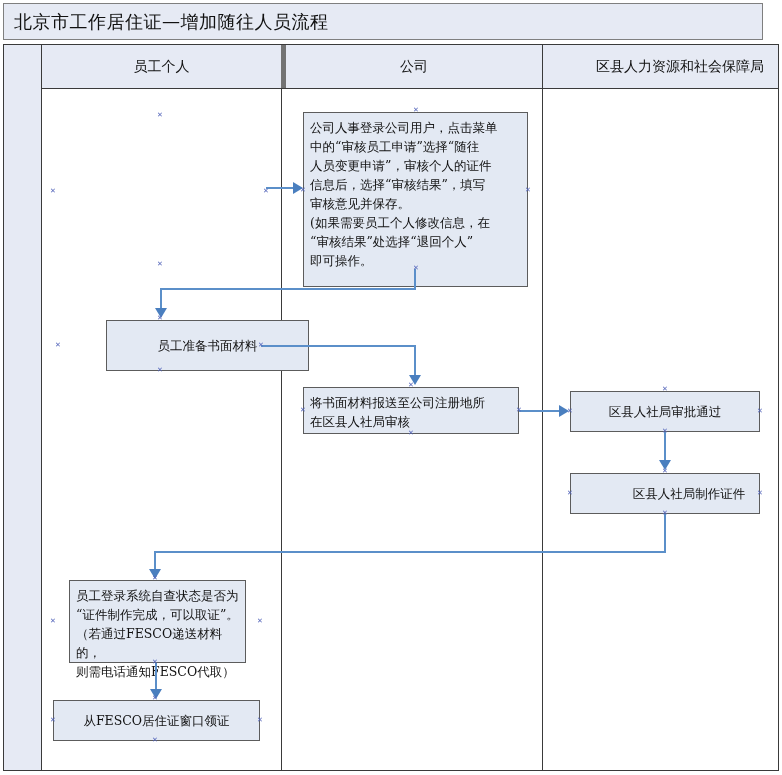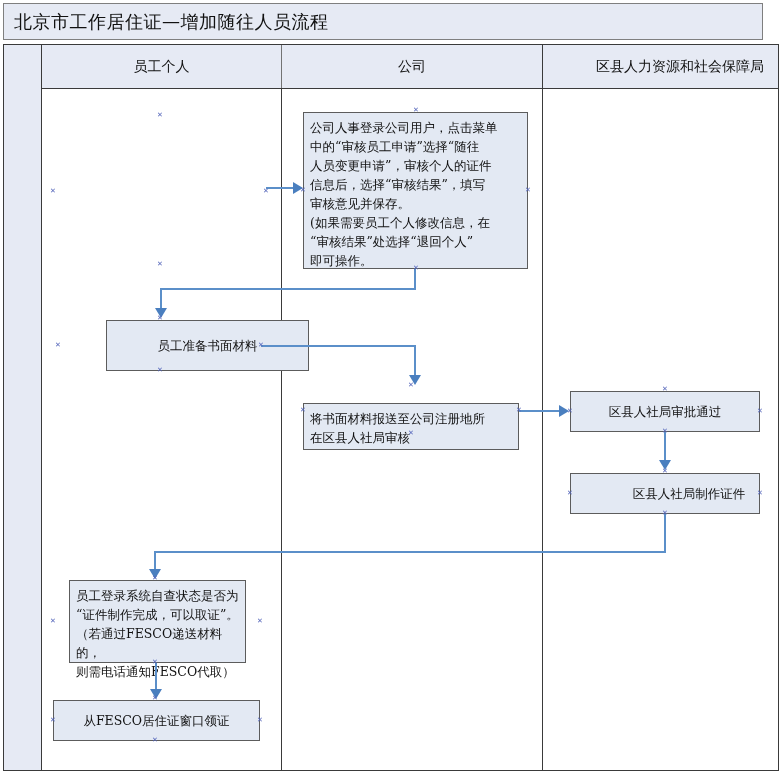--- a/index.html
+++ b/index.html
@@ -80,21 +80,21 @@
     display: flex;
     align-items: center;
     justify-content: center;
     font-family: "DejaVu Serif", "Liberation Serif", serif;
     font-size: 14px;
     color: #111111;
     box-sizing: border-box;
     white-space: nowrap;
   }
   .hc-1 { left: 0px;   width: 239px; justify-content: center; }
-  .hc-2 { left: 239px; width: 261px; border-left: 1px solid #737373; }
+  .hc-2 { left: 239px; width: 261px; border-left: 5px solid #737373; }
   .hc-3 { left: 500px; width: 275px; border-left: 1px solid #3a3a3a; }
 
   .lane-divider {
     position: absolute;
     top: 44px;
     bottom: 0;
     width: 0;
     border-left: 1px solid #3a3a3a;
   }
   .ld-1 { left: 277px; }
@@ -179,36 +179,36 @@
       <div class="header-cell hc-3">
         <span>区县人力资源和社会保障局</span>
       </div>
     </div>
 
     <div class="lane-divider ld-1"></div>
     <div class="lane-divider ld-2"></div>
   </div>
 
 
-  <div class="node" style="left:303px; top:112px; width:225px; height:157px;">
+  <div class="node" style="left:303px; top:112px; width:225px; height:175px;">
     <p>公司人事登录公司用户，点击菜单</p>
     <p>中的“审核员工申请”选择“随往</p>
     <p>人员变更申请”，审核个人的证件</p>
     <p>信息后，选择“审核结果”，填写</p>
     <p>审核意见并保存。</p>
     <p>(如果需要员工个人修改信息，在</p>
     <p>“审核结果”处选择“退回个人”</p>
     <p>即可操作。</p>
   </div>
 
   <div class="node centered" style="left:58px; top:320px; width:203px; height:51px;margin-left:48px;">
     <span>员工准备书面材料</span>
   </div>
 
-  <div class="node" style="left:303px; top:403px; width:216px; height:47px;">
+  <div class="node" style="left:303px; top:387px; width:216px; height:47px;">
     <p>将书面材料报送至公司注册地所</p>
     <p>在区县人社局审核</p>
   </div>
 
   <div class="node centered" style="left:570px; top:391px; width:190px; height:41px;">
     <span>区县人社局审批通过</span>
   </div>
 
   <div class="node centered" style="left:570px; top:473px; width:190px; height:41px;padding-left:48px;">
     <span>区县人社局制作证件</span>

